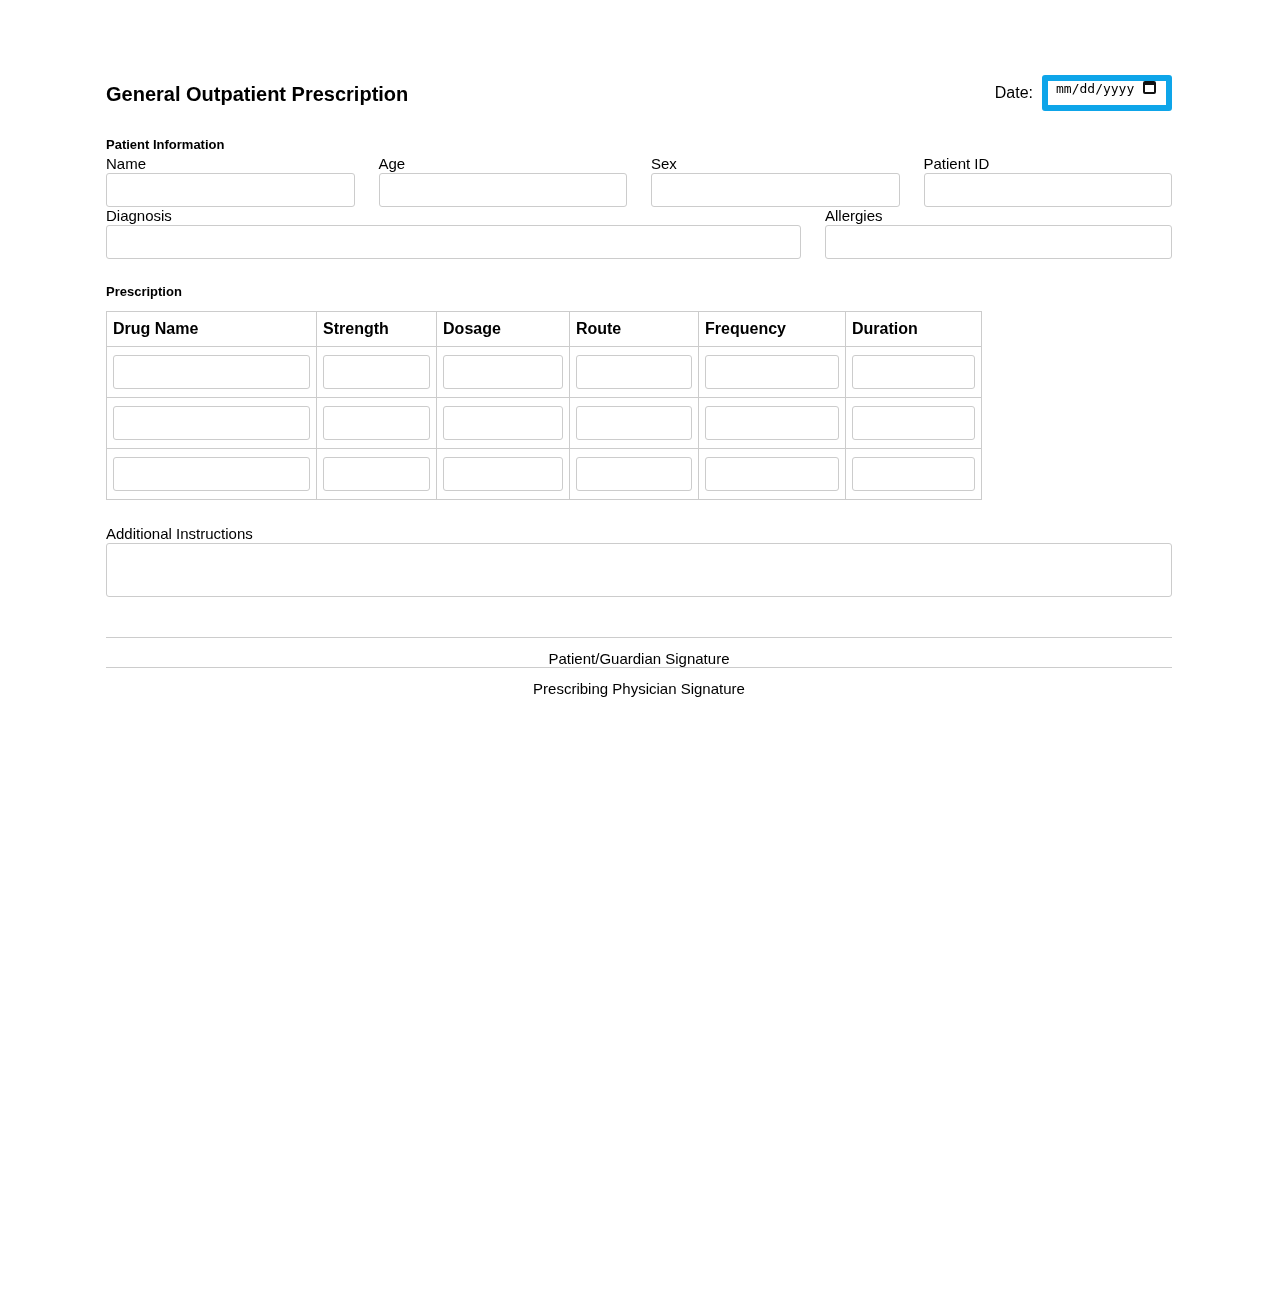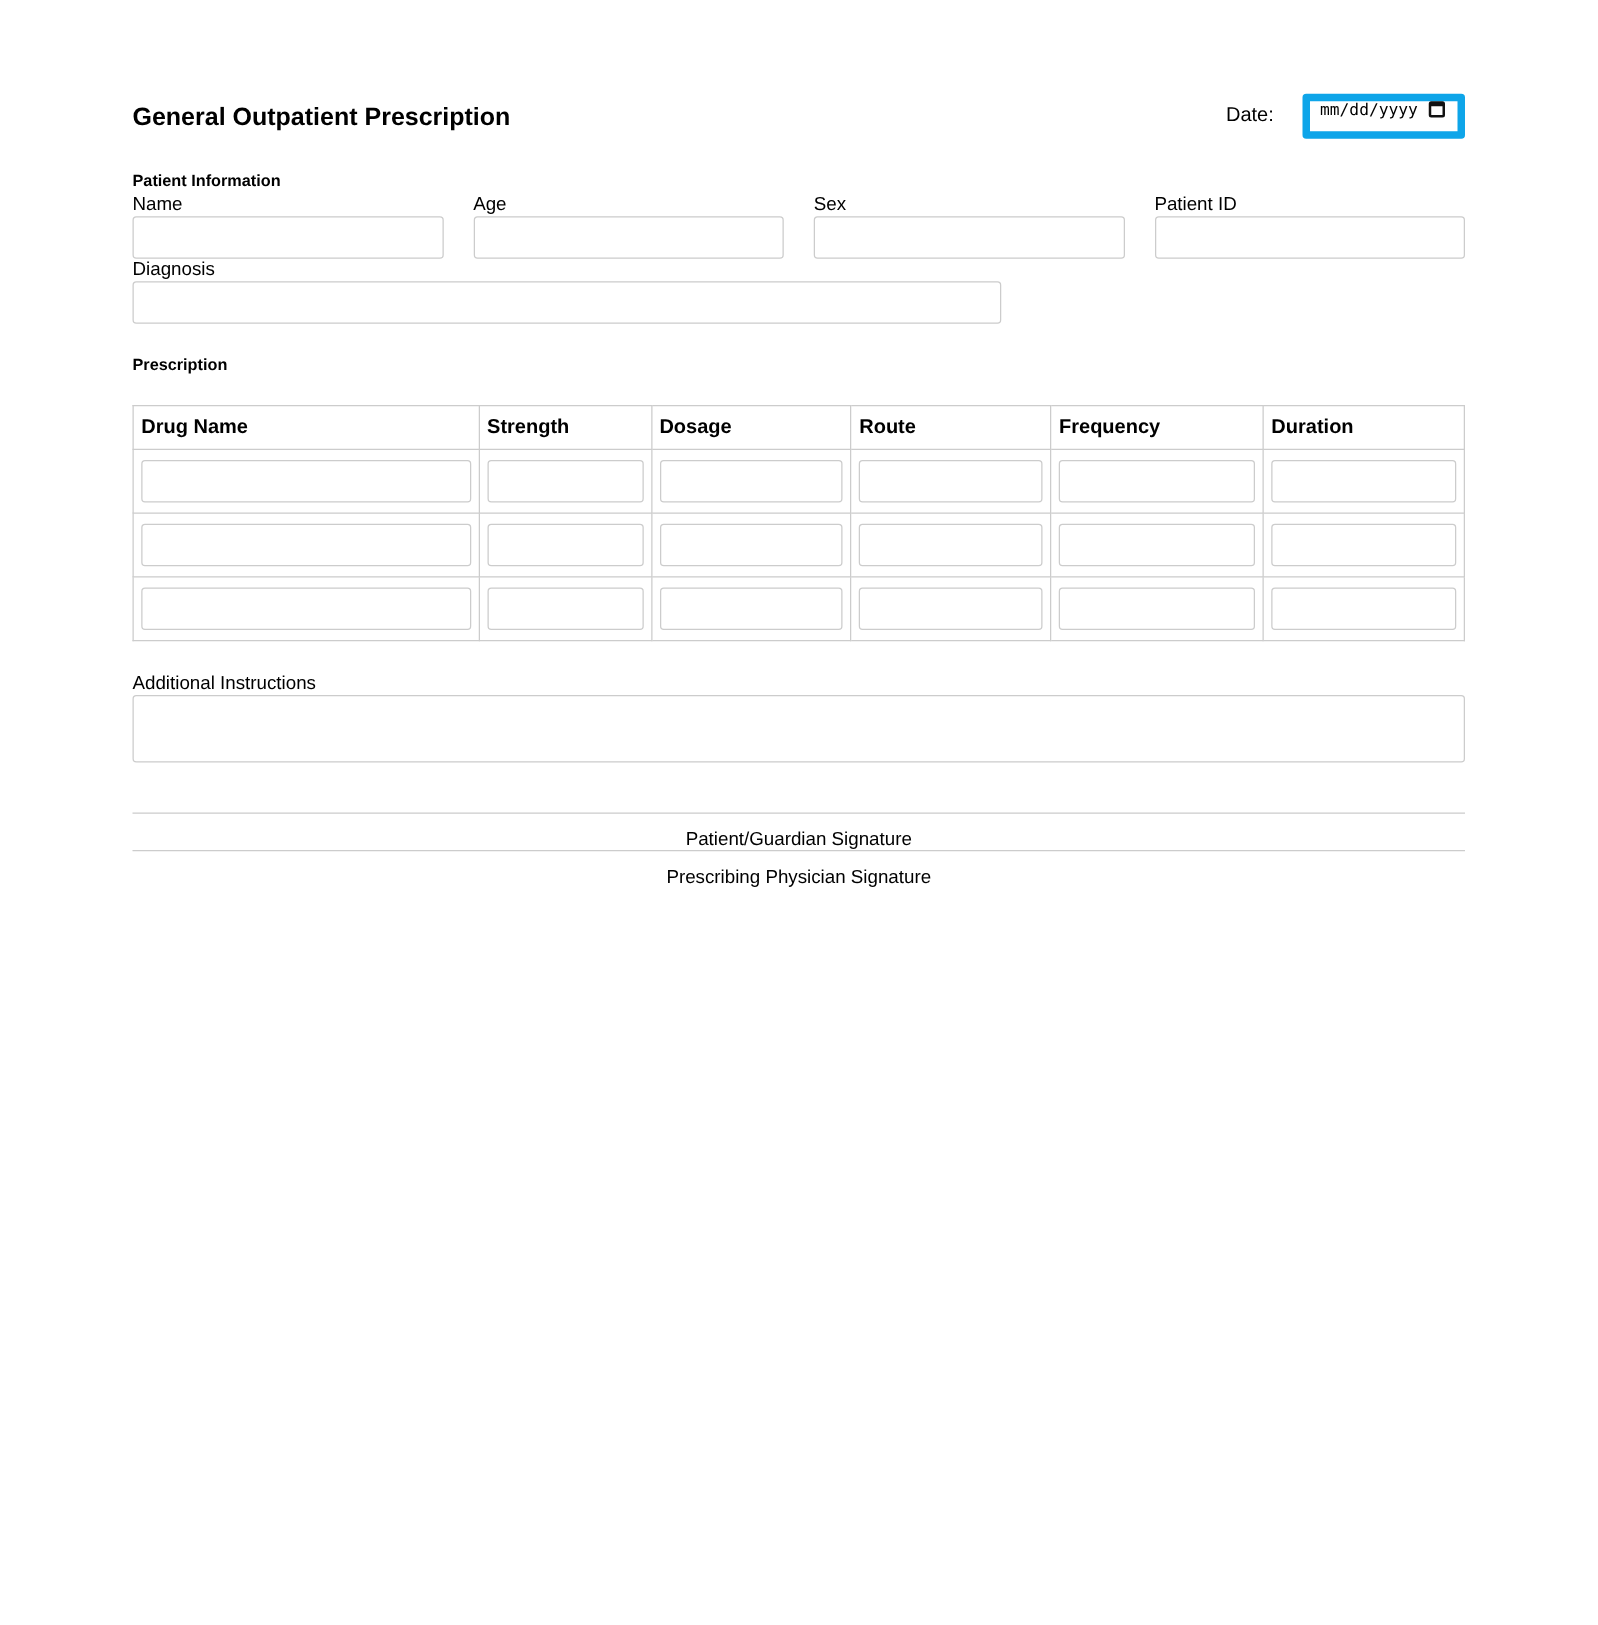--- a/index.html
+++ b/index.html
@@ -23,21 +23,21 @@
       height: 66px;
       margin-top: 0px;
     }
     .title {
       font-size: 20px;
       font-weight: bold;
       margin: 0;
       line-height: 1;
       padding-top: 2px;
     }
-    .date-wrap { display: flex; align-items: center; gap: 23px; }
+    .date-wrap { display: flex; align-items: center; gap: 9px; }
     .date-label { font-size: 16px; }
     .date-input {
       width: 130px; height: 36px;
       border: 6px solid #0ea5e9; border-radius: 3px;
       display: flex; align-items: flex-start; justify-content: space-between;
       padding: 0 10px 0 8px;
       font-family: "DejaVu Sans Mono", "Liberation Mono", monospace;
       font-size: 13px;
       background: #fff;
     }
@@ -63,23 +63,23 @@
       column-gap: 24px;
     }
     .field-label { font-size: 15px; line-height: 18px; display: block; margin-top: 0; }
     .field-input {
       width: 100%; height: 34px;
       border: 1px solid #ccc; border-radius: 3px;
       background: #fff;
     }
     .sec-rx { margin-top: 23px; }
     table.rx {
-      width: 1066px;
+      width: 876px;
       border-collapse: collapse;
-      margin-top: 22px;
+      margin-top: 9px;
     }
     table.rx th, table.rx td {
       border: 1px solid #ccc;
       text-align: left;
     }
     table.rx th {
       font-size: 16px; font-weight: bold;
       height: 35px; padding: 0 6px;
     }
     table.rx td { height: 51px; padding: 0 6px; }
@@ -132,20 +132,24 @@
     </div>
     <div>
       <label class="field-label">Patient ID</label>
       <div class="field-input"></div>
     </div>
   </div>
 
   <div class="grid2">
     <div>
       <label class="field-label">Diagnosis</label>
+      <div class="field-input"></div>
+    </div>
+    <div>
+      <label class="field-label">Allergies</label>
       <div class="field-input"></div>
     </div>
   </div>
 
   <h2 class="section-title sec-rx">Prescription</h2>
 
   <table class="rx">
     <colgroup>
       <col style="width:277px">
         <col style="width:138px">

